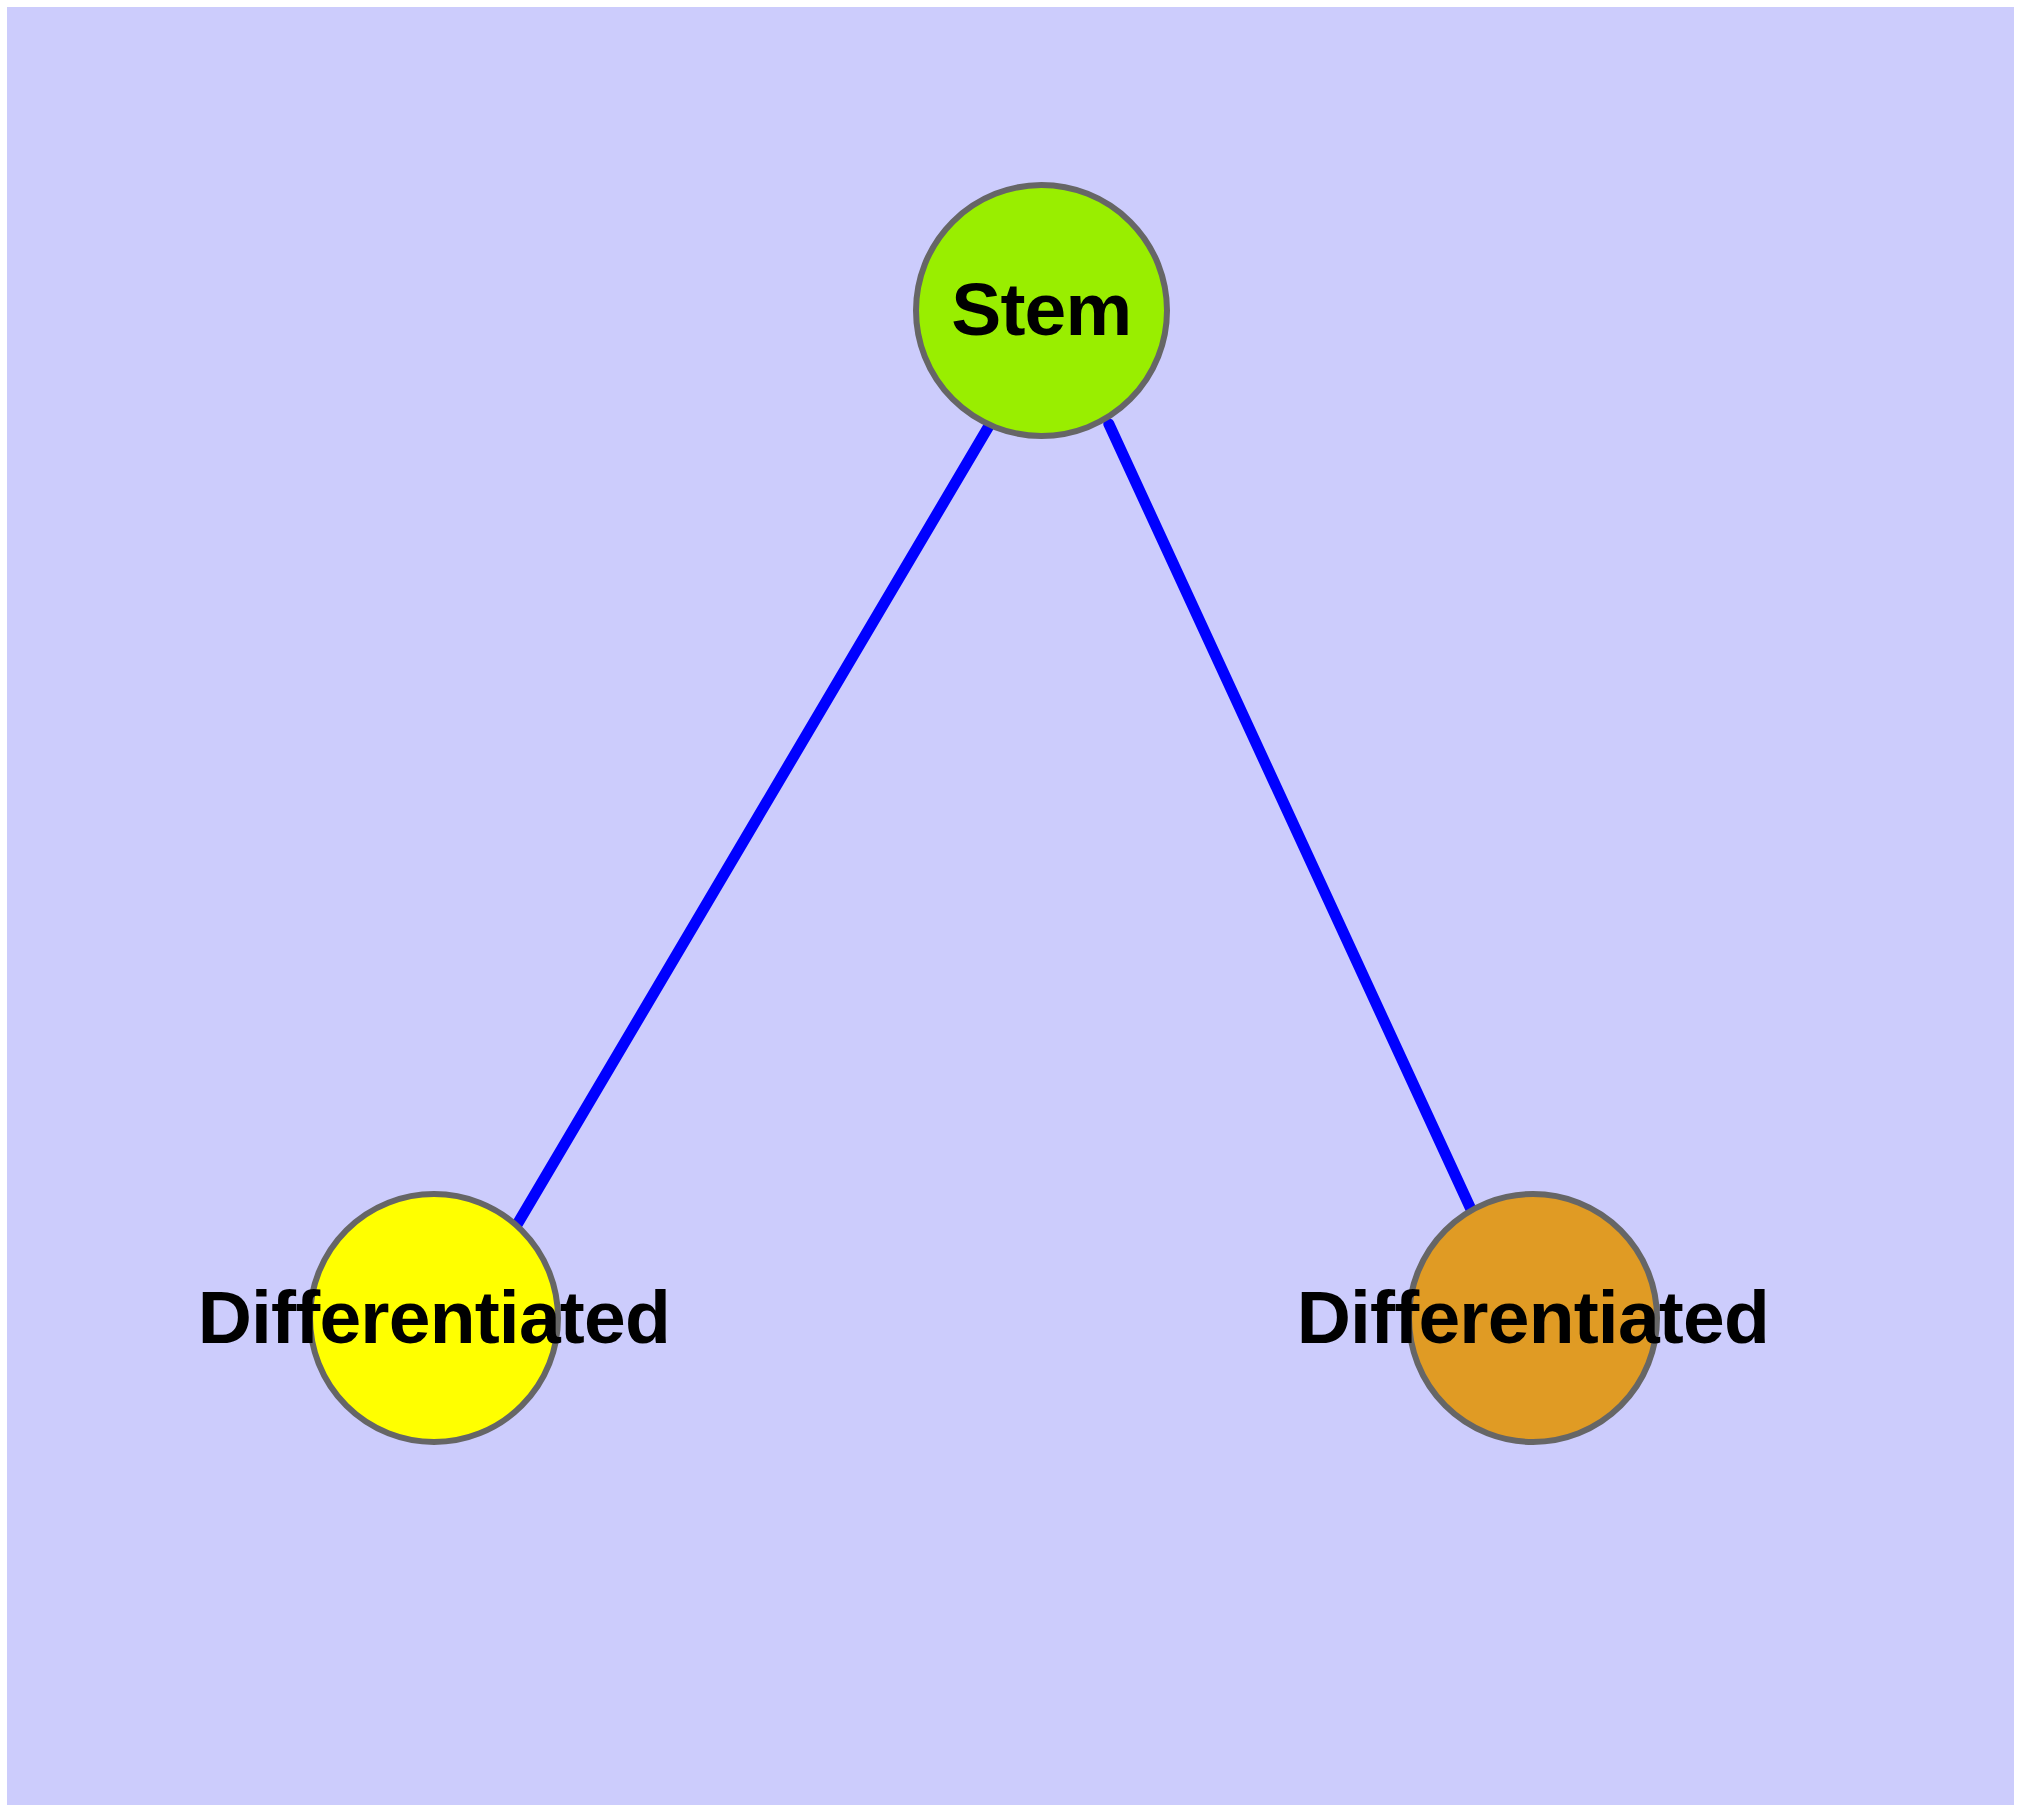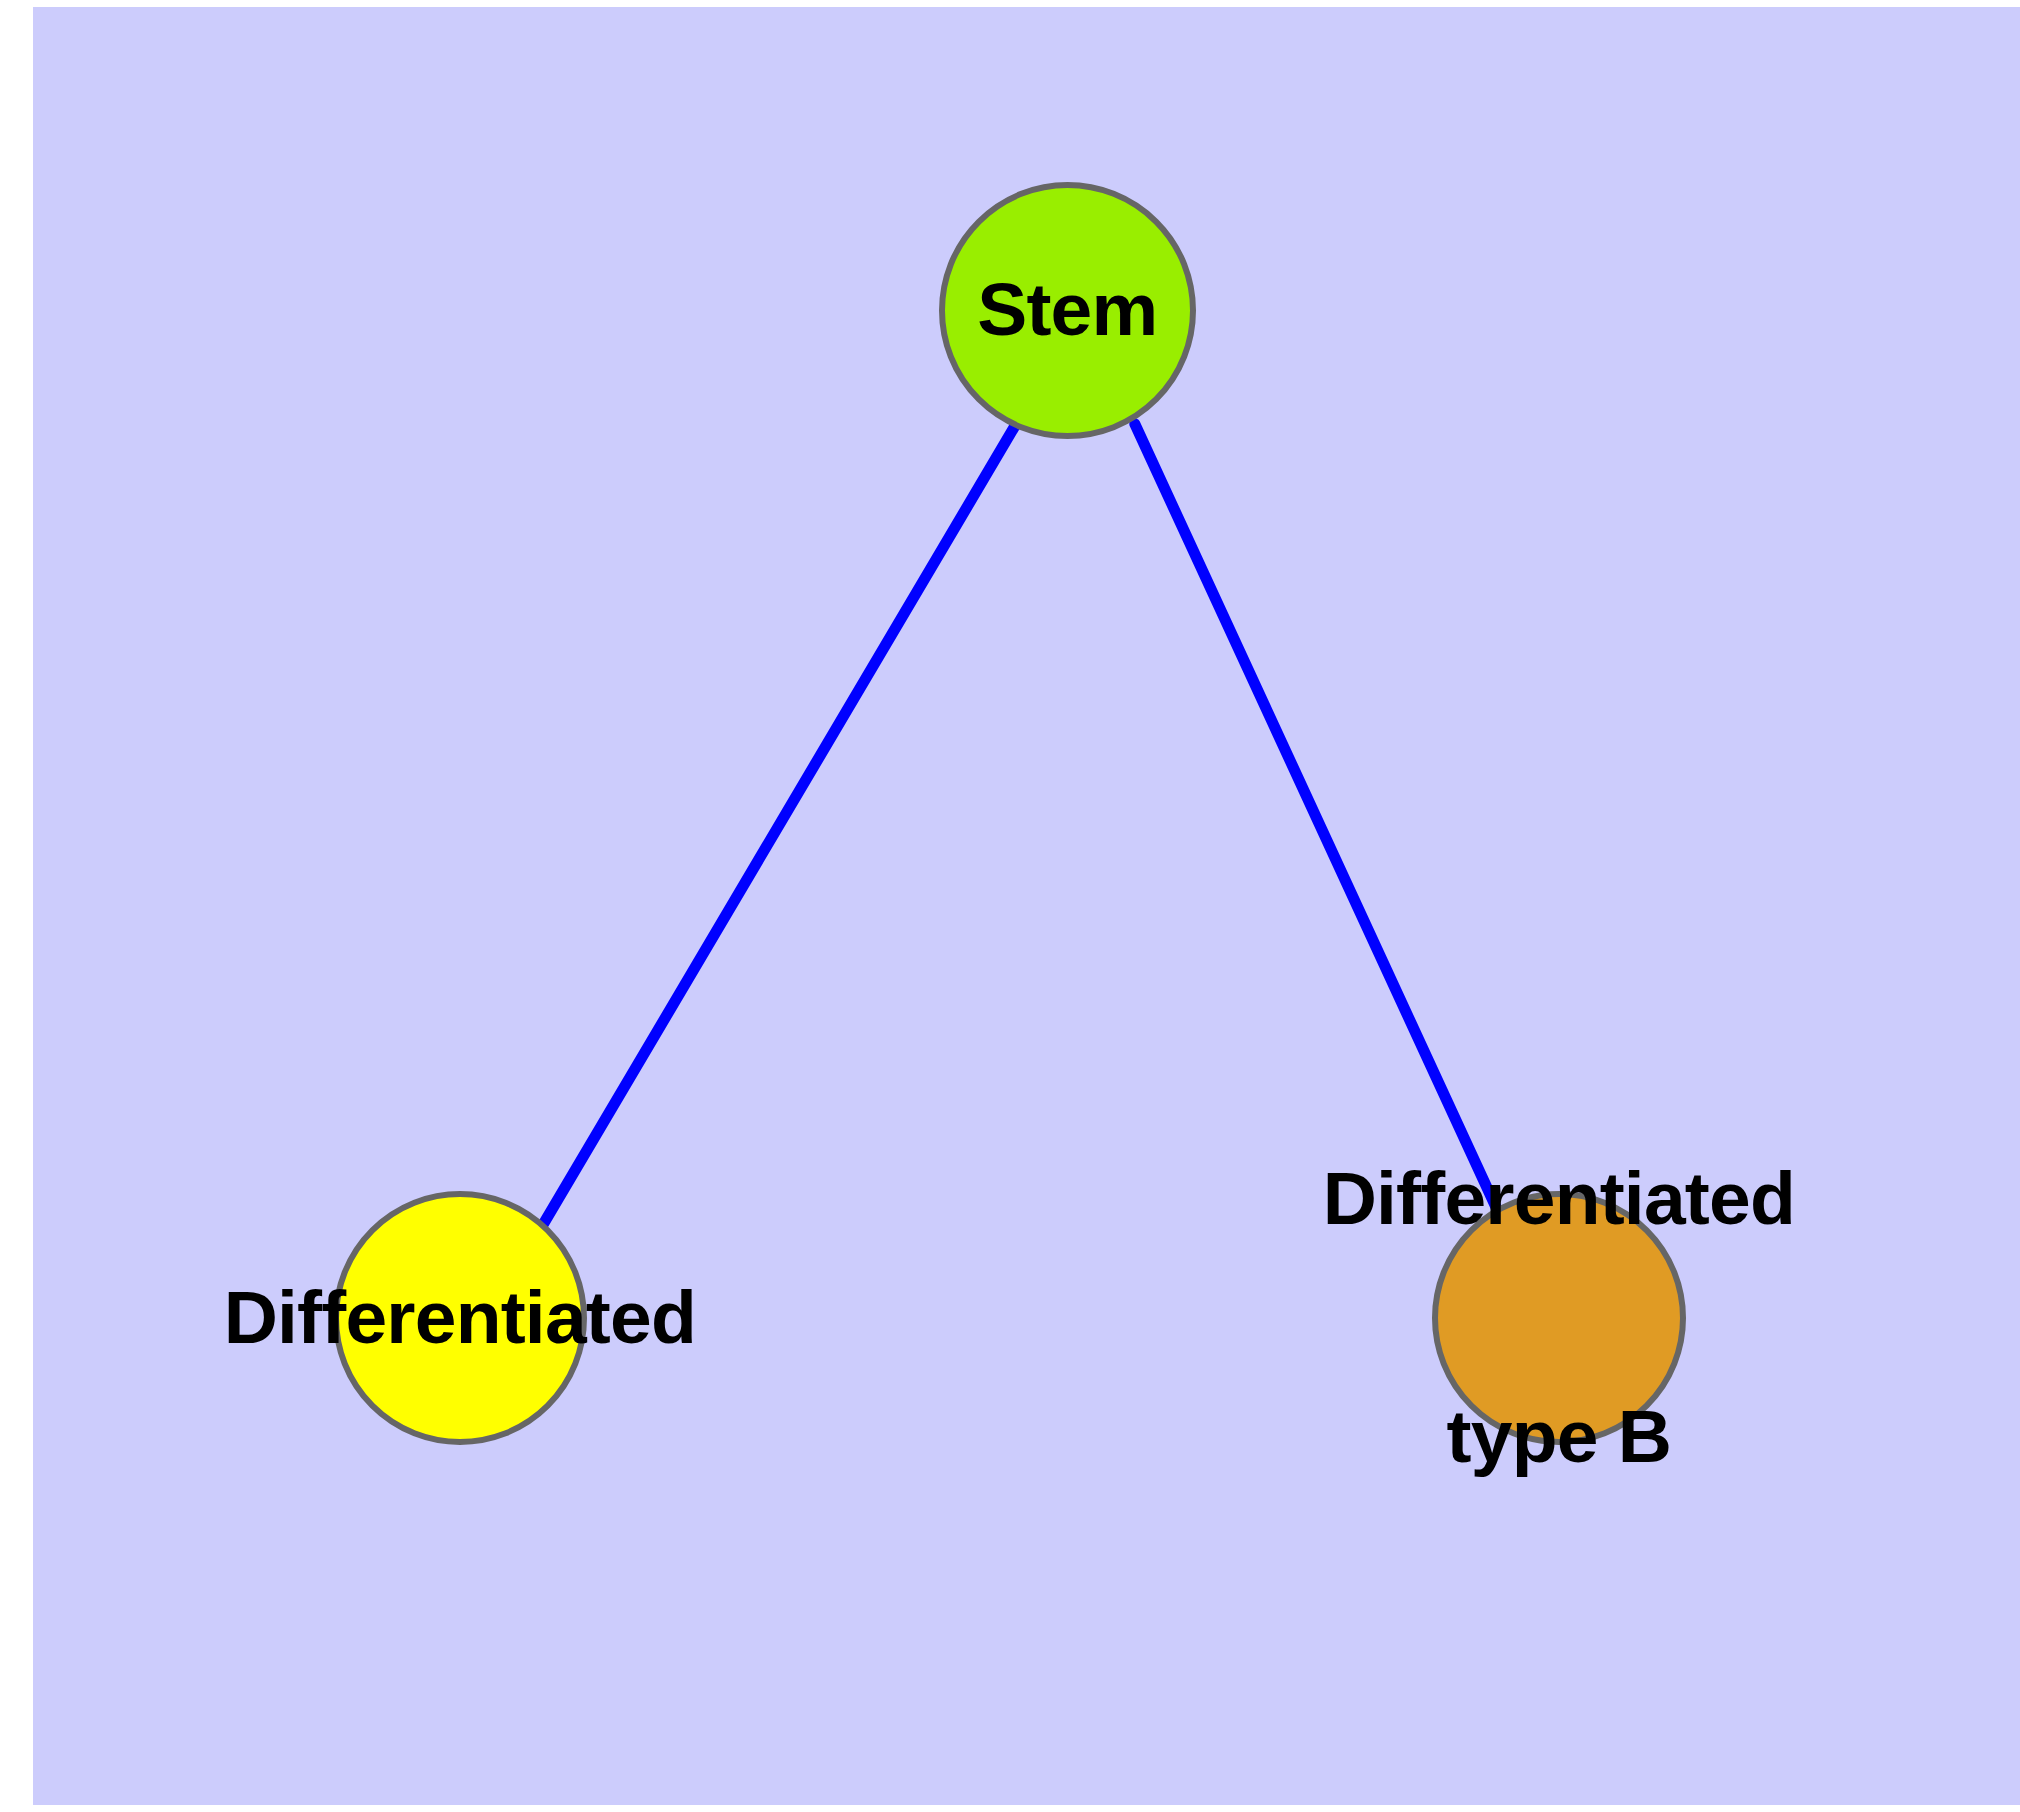--- a/index.html
+++ b/index.html
@@ -12,21 +12,20 @@
     height: 1812px;
     overflow: hidden;
     font-family: "Liberation Sans", sans-serif;
   }
 
   #graph-canvas {
     position: relative;
     width: 1825px;
     height: 1812px;
     background: #ffffff;
-    margin-left: 26px;
   }
 
   #plot-area {
     position: absolute;
     left: 6.8px;
     top: 6.8px;
     width: 2007px;
     height: 1798px;
     background: #ccccfc;
     overflow: hidden;
@@ -80,19 +79,18 @@
 
     <div class="node" style="left:300px; top:1184px; width:254px; height:254px; background:#ffff00;">
       <div class="node-label">
         <div>Differentiated</div>
       </div>
     </div>
 
     <div class="node" style="left:1399px; top:1184px; width:254px; height:254px; background:#e09b24;">
       <div class="node-label">
         <div>Differentiated</div>
-        <div>type B</div>
       </div>
     </div>
 
   </div>
 </div>
 
 
 </body></html>

